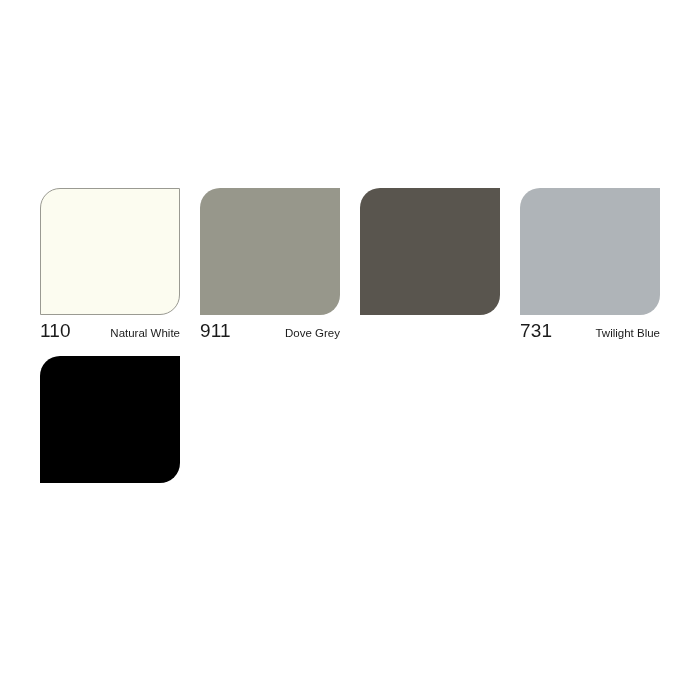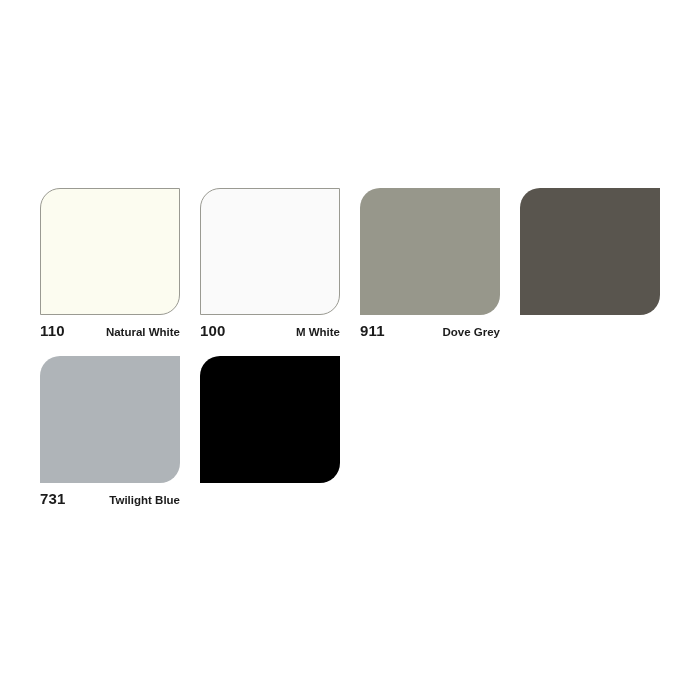--- a/index.html
+++ b/index.html
@@ -51,54 +51,47 @@
   .swatch-caption {
     margin-top: 7px;
     display: flex;
     align-items: baseline;
     justify-content: space-between;
     width: 140px;
     height: 18px;
   }
 
   .swatch-code {
-    font-size: 15px;
-    font-weight: bold;
+    font-size: 19px;
+    font-weight: normal;
     color: #1b1b1b;
     letter-spacing: 0.2px;
     line-height: 18px;
     white-space: nowrap;
   }
 
   .swatch-name {
     font-size: 11.5px;
-    font-weight: bold;
+    font-weight: normal;
     color: #1b1b1b;
     line-height: 18px;
     text-align: left;
     white-space: nowrap;
   }
 </style>
 </head>
 <body>
 
 <div id="swatch-chart">
   <div class="swatch-grid">
       <div class="swatch-cell">
         <div class="swatch-chip outlined" style="background: rgb(252, 252, 240);"></div>
         <div class="swatch-caption">
           <span class="swatch-code">110</span>
           <span class="swatch-name">Natural White</span>
-        </div>
-      </div>
-      <div class="swatch-cell">
-        <div class="swatch-chip outlined" style="background: rgb(250, 250, 250);"></div>
-        <div class="swatch-caption">
-          <span class="swatch-code">100</span>
-          <span class="swatch-name">M White</span>
         </div>
       </div>
       <div class="swatch-cell">
         <div class="swatch-chip" style="background: rgb(151, 151, 139);"></div>
         <div class="swatch-caption">
           <span class="swatch-code">911</span>
           <span class="swatch-name">Dove Grey</span>
         </div>
       </div>
       <div class="swatch-cell">

